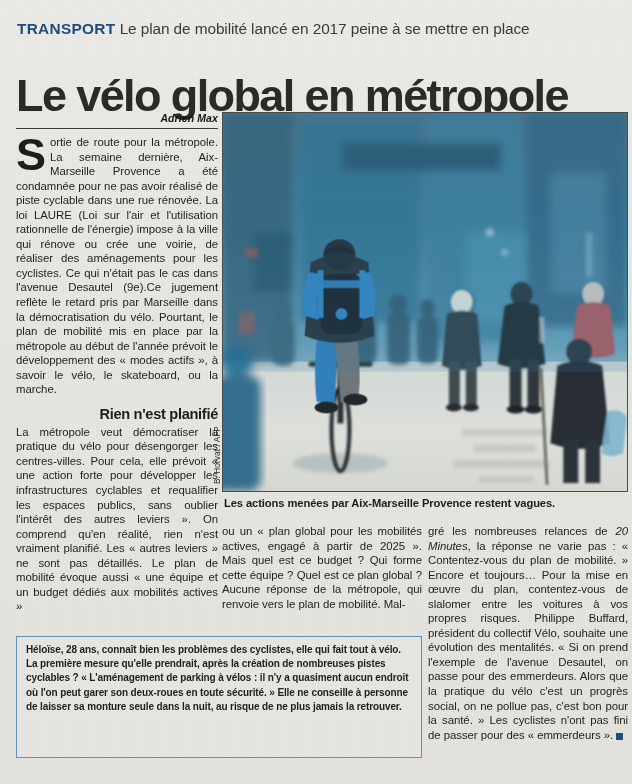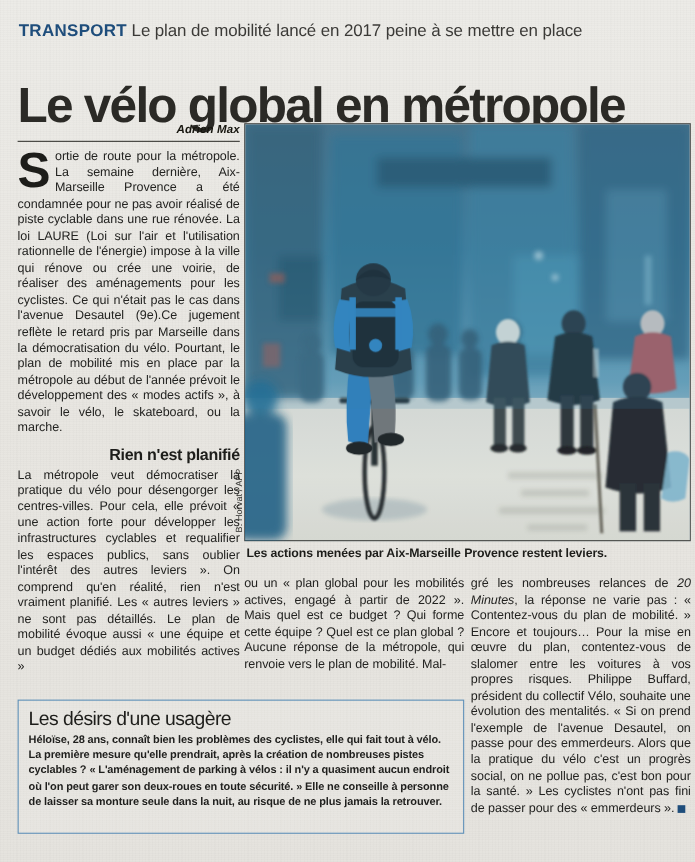--- a/index.html
+++ b/index.html
@@ -367,34 +367,33 @@
           <rect x="258" y="366" width="54" height="5"></rect>
         </g>
 
         <rect x="0" y="0" width="406" height="260" fill="#2b7fae" opacity="0.18"></rect>
         <rect x="0" y="0" width="406" height="380" fill="#8a98a0" opacity="0.06"></rect>
       </svg>
     </div>
     <div class="photo-credit">B. Horvat / AFP</div>
   </div>
 
-  <div class="caption">Les actions menées par Aix-Marseille Provence restent leviers.</div>
+  <div class="caption">Les actions menées par Aix-Marseille Provence restent vagues.</div>
 
   <div class="col" id="col-left">
     <p class="dropcap-para">Sortie de route pour la métropole. La semaine dernière, Aix-Marseille Provence a été condamnée pour ne pas avoir réalisé de piste cyclable dans une rue rénovée. La loi LAURE (Loi sur l'air et l'utilisation rationnelle de l'énergie) impose à la ville qui rénove ou crée une voirie, de réaliser des aménagements pour les cyclistes. Ce qui n'était pas le cas dans l'avenue Desautel (9e).Ce jugement reflète le retard pris par Marseille dans la démocratisation du vélo. Pourtant, le plan de mobilité mis en place par la métropole au début de l'année prévoit le développement des « modes actifs », à savoir le vélo, le skateboard, ou la marche.</p>
     <p class="subhead">Rien n'est planifié</p>
     <p>La métropole veut démocratiser la pratique du vélo pour désengorger les centres-villes. Pour cela, elle prévoit « une action forte pour développer les infrastructures cyclables et requalifier les espaces publics, sans oublier l'intérêt des autres leviers ». On comprend qu'en réalité, rien n'est vraiment planifié. Les « autres leviers » ne sont pas détaillés. Le plan de mobilité évoque aussi « une équipe et un budget dédiés aux mobilités actives »</p>
   </div>
 
   <div class="col" id="col-mid">
-    <p>ou un « plan global pour les mobilités actives, engagé à partir de 2022 ». Mais quel est ce budget ? Qui forme cette équipe ? Quel est ce plan global ? Aucune réponse de la métropole, qui renvoie vers le plan de mobilité. Mal-</p>
+    <p>ou un « plan global pour les mobilités actives, engagé à partir de 2025 ». Mais quel est ce budget ? Qui forme cette équipe ? Quel est ce plan global ? Aucune réponse de la métropole, qui renvoie vers le plan de mobilité. Mal-</p>
   </div>
 
   <div class="col" id="col-right">
     <p><span>gré les nombreuses relances de </span><em>20 Minutes</em><span>, la réponse ne varie pas : « Contentez-vous du plan de mobilité. » Encore et toujours… Pour la mise en œuvre du plan, contentez-vous de slalomer entre les voitures à vos propres risques. Philippe Buffard, président du collectif Vélo, souhaite une évolution des mentalités. « Si on prend l'exemple de l'avenue Desautel, on passe pour des emmerdeurs. Alors que la pratique du vélo c'est un progrès social, on ne pollue pas, c'est bon pour la santé. » Les cyclistes n'ont pas fini de passer pour des « emmerdeurs ».</span><span class="endmark"></span></p>
   </div>
 
   <div class="sidebox">
-    <h3>Les désirs d'une usagère</h3>
     <p>Héloïse, 28 ans, connaît bien les problèmes des cyclistes, elle qui fait tout à vélo. La première mesure qu'elle prendrait, après la création de nombreuses pistes cyclables ? « L'aménagement de parking à vélos : il n'y a quasiment aucun endroit où l'on peut garer son deux-roues en toute sécurité. » Elle ne conseille à personne de laisser sa monture seule dans la nuit, au risque de ne plus jamais la retrouver.</p>
   </div>
 
 </div>
 
 </body></html>

